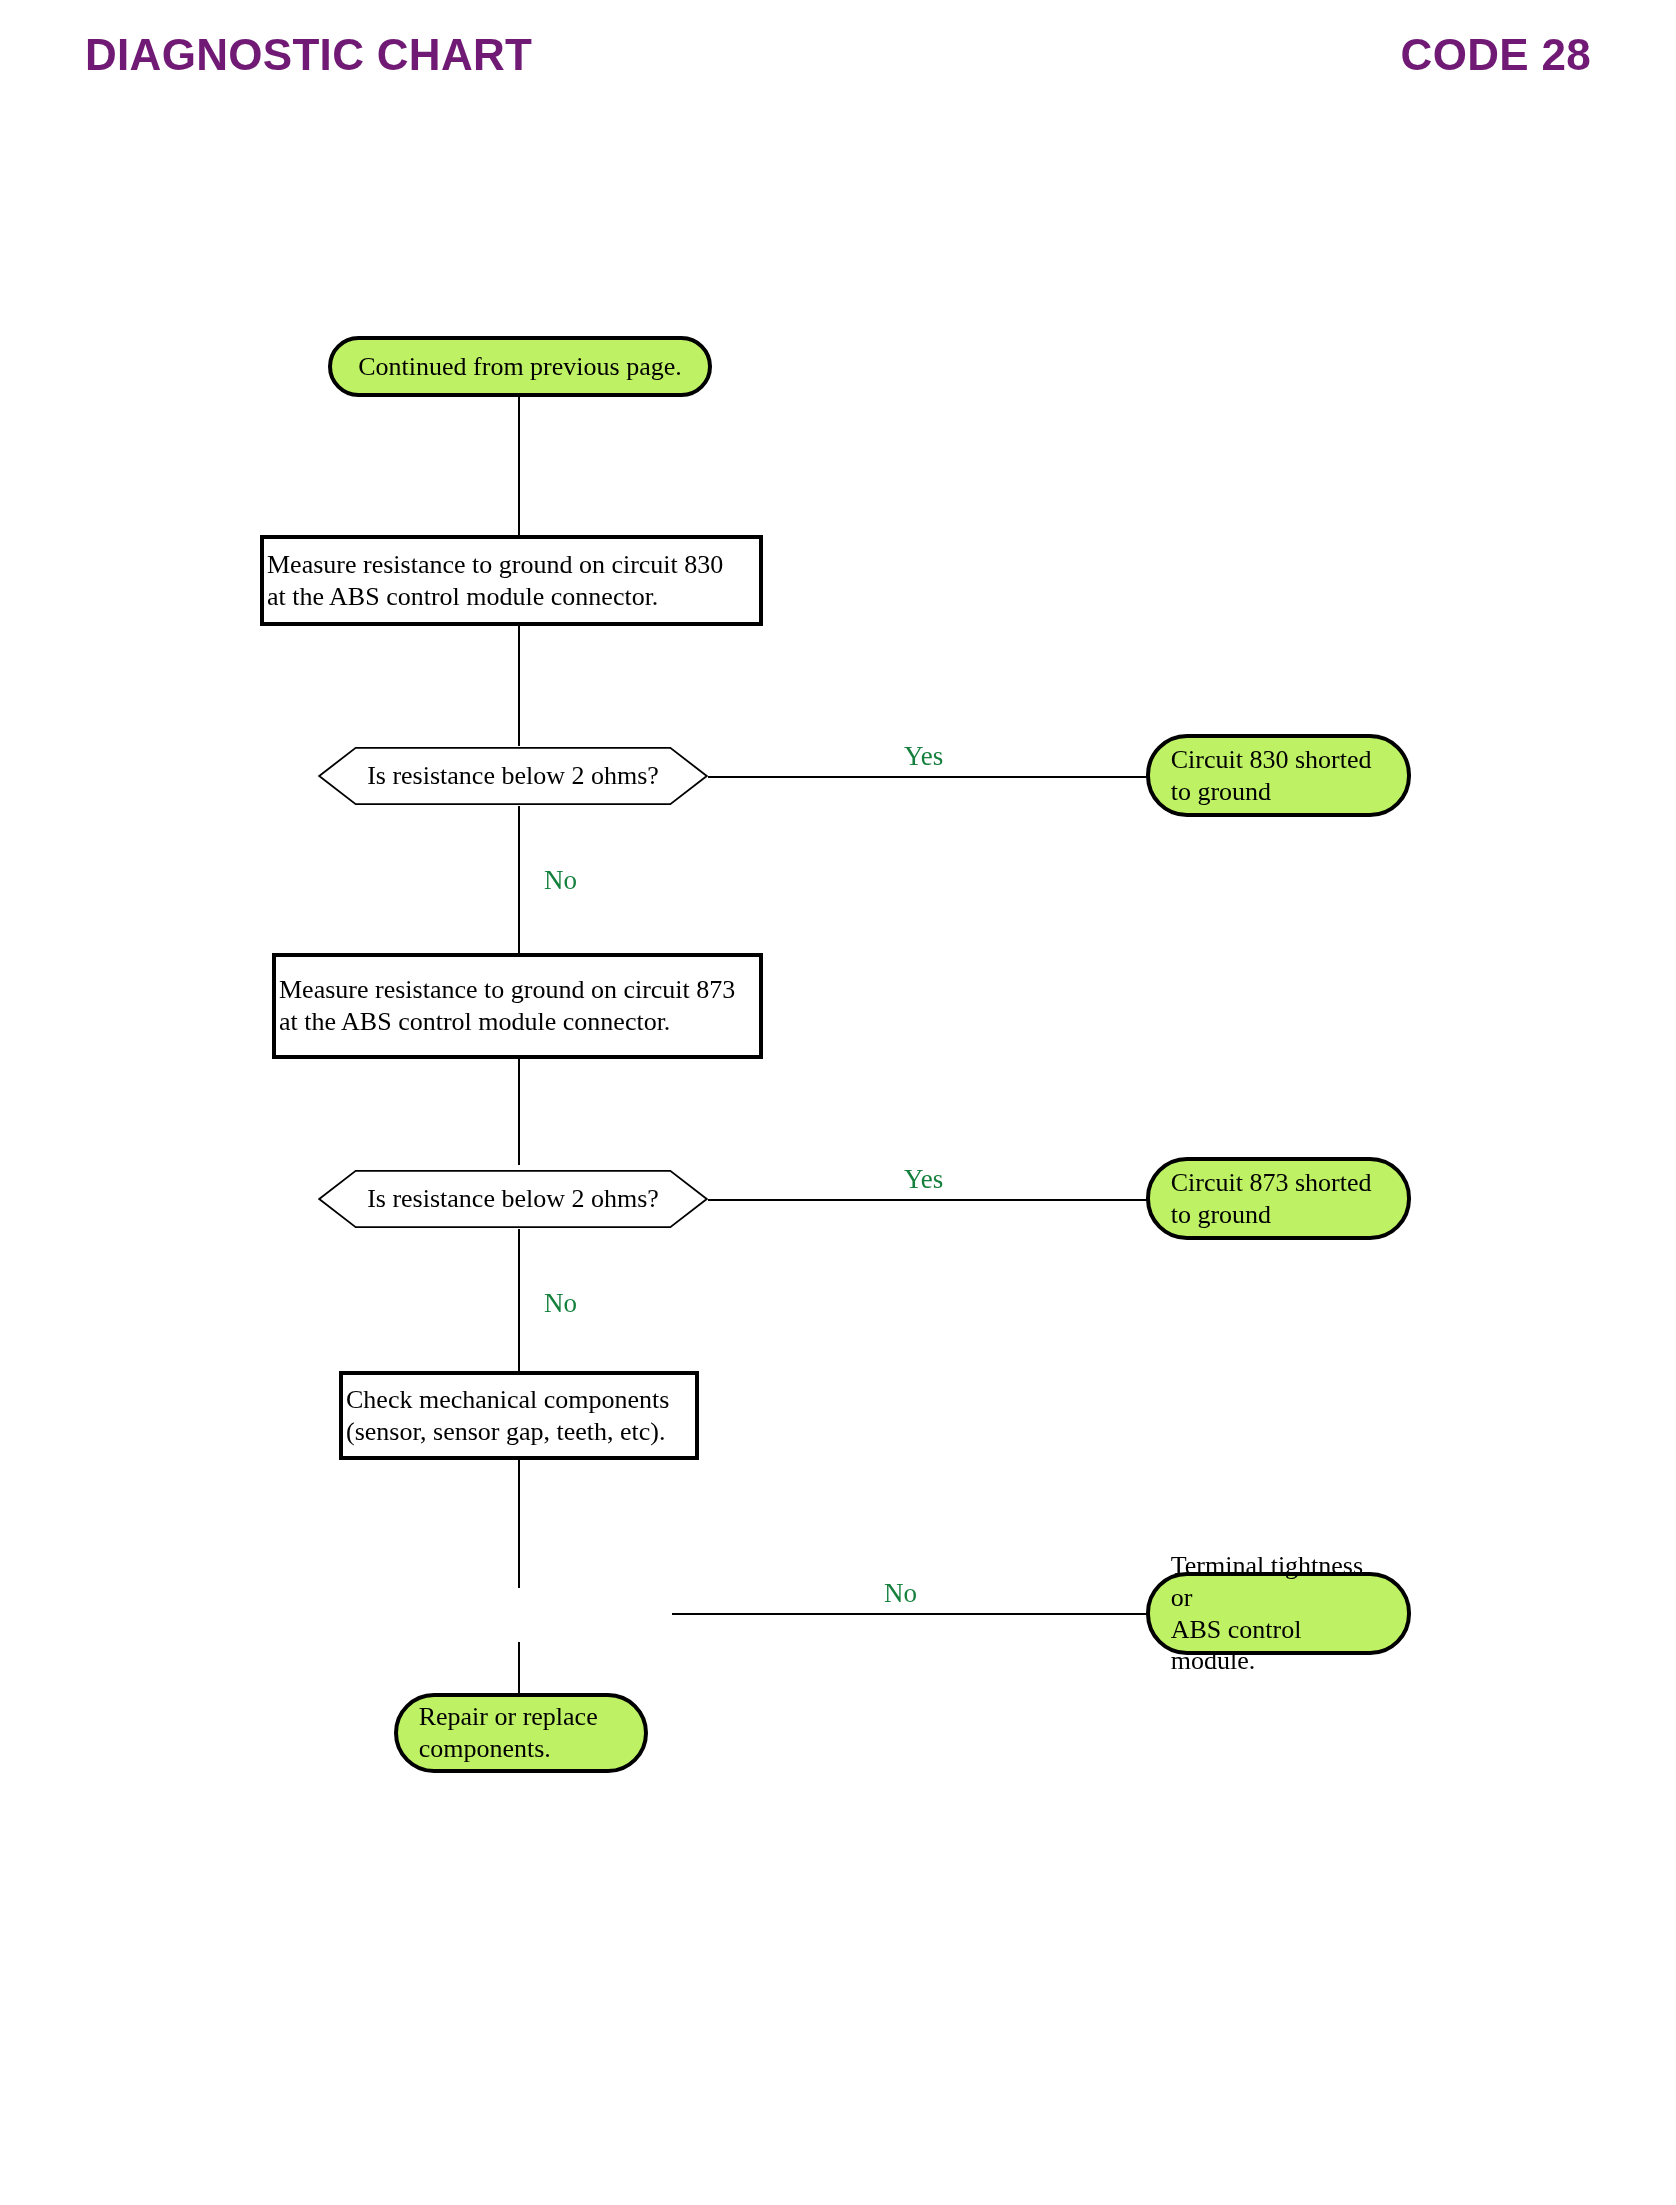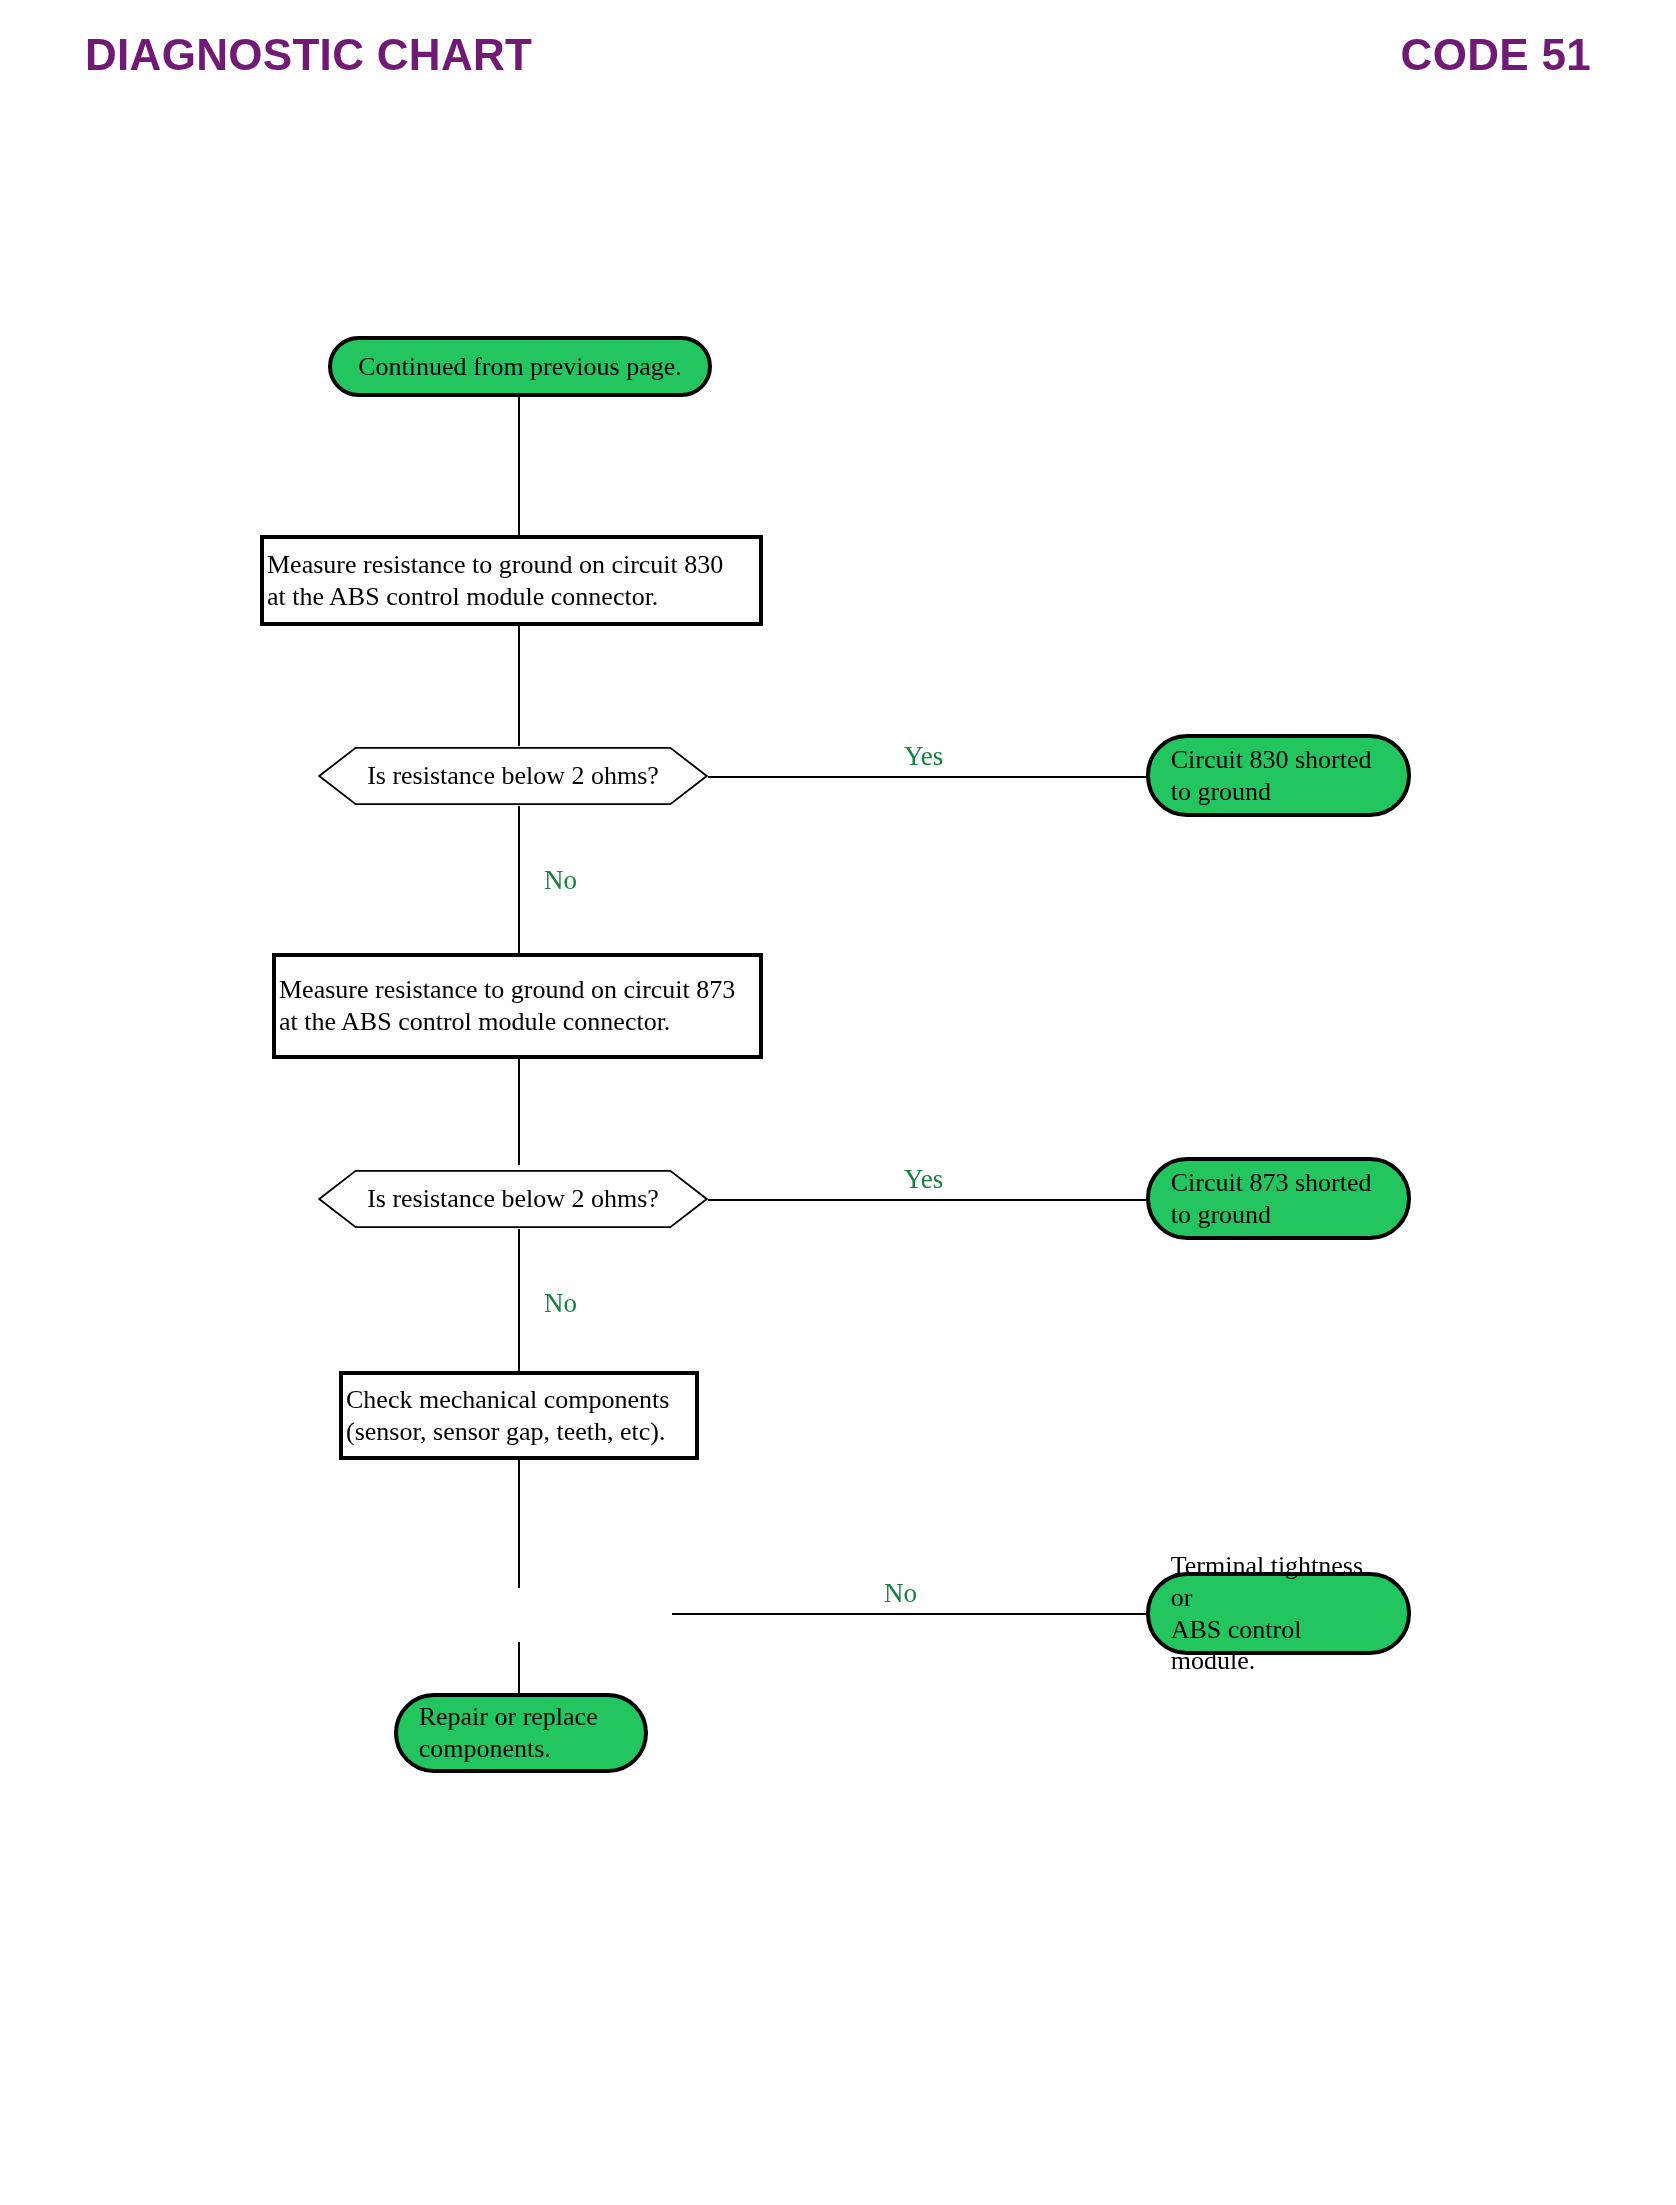--- a/index.html
+++ b/index.html
@@ -74,21 +74,21 @@
     text-align: left;
     width: 100%;
     white-space: pre-line;
   }
 
   
   .node-terminal {
     position: absolute;
     box-sizing: border-box;
     border: 4.9px solid #000000;
-    background: #22c55e;
+    background: #bef264;
     display: flex;
     align-items: center;
   }
   .node-terminal .txt {
     font-family: "Liberation Serif", serif;
     font-size: 26px;
     line-height: 1.22;
     width: 100%;
     white-space: pre-line;
   }
@@ -121,21 +121,21 @@
     white-space: nowrap;
     text-align: center;
   }
 </style>
 </head>
 <body>
 
 <div id="page">
 
   <div class="hdr" id="hdr-title">DIAGNOSTIC CHART</div>
-  <div class="hdr" id="hdr-code">CODE 51</div>
+  <div class="hdr" id="hdr-code">CODE 28</div>
 
   <div class="vline" style="left:518px; top:395px; height:142px;"></div>
 
   <div class="vline" style="left:518px; top:625px; height:122px;"></div>
 
   <div class="hline" style="left:705px; top:776px; width:444px;"></div>
 
   <div class="vline" style="left:518px; top:805px; height:150px;"></div>
 
   <div class="vline" style="left:518px; top:1043px; height:122px;"></div>

